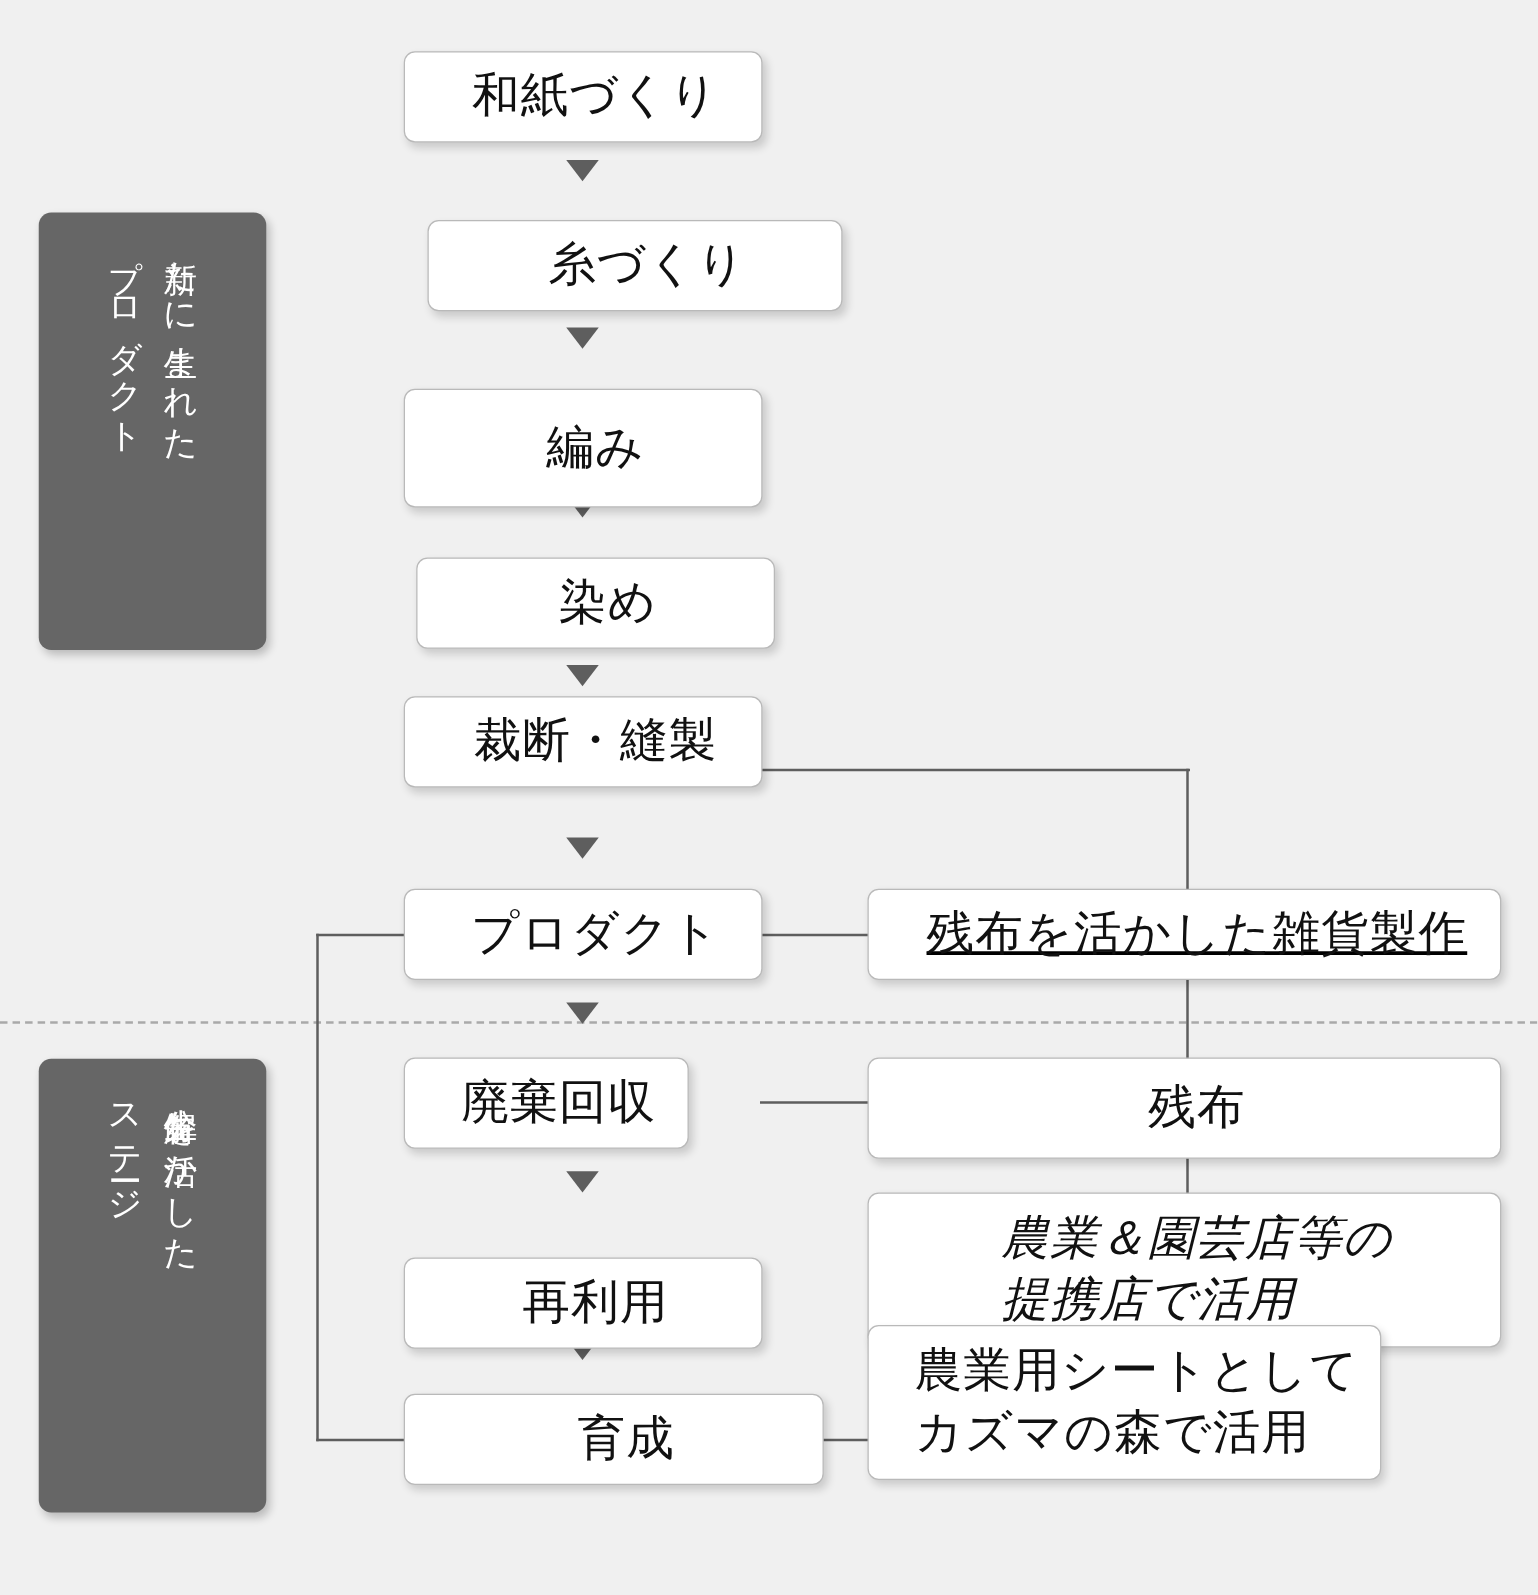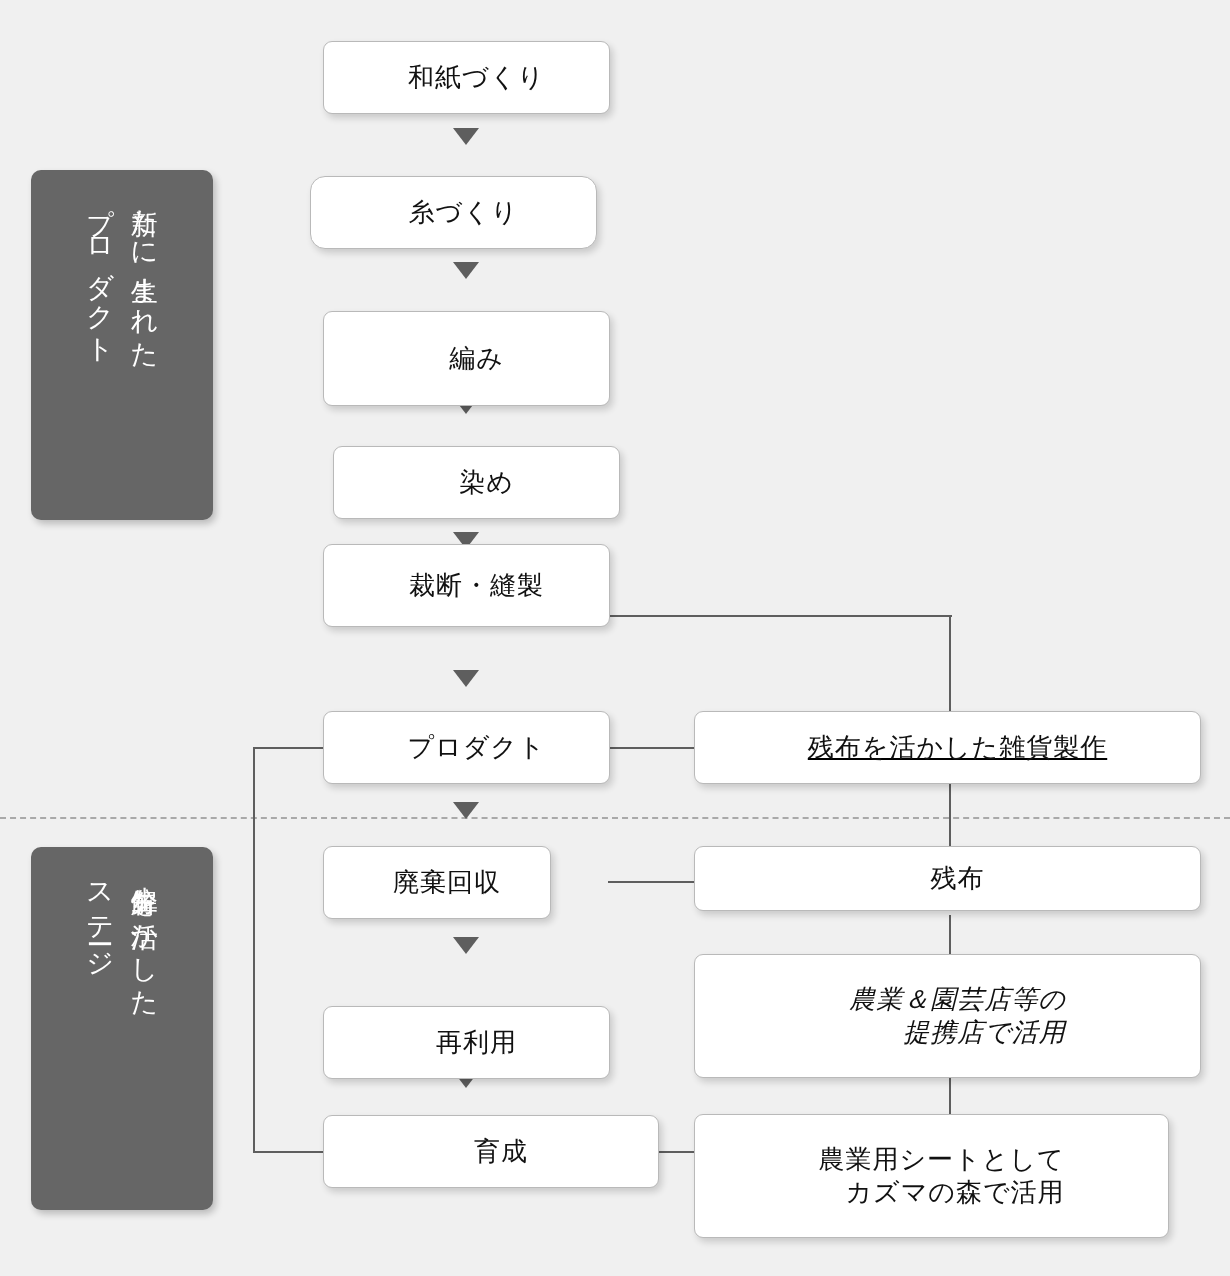--- a/index.html
+++ b/index.html
@@ -53,23 +53,23 @@
     border-radius: 9px;
     box-shadow: 3px 4px 7px rgba(0,0,0,0.16);
     display: flex;
     align-items: center;
     justify-content: center;
     box-sizing: border-box;
     z-index: 5;
   }
   .node span {
     color: #111111;
-    font-size: 26px;
+    font-size: 38px;
     line-height: 1.28;
-    text-align: right;
+    text-align: left;
     letter-spacing: 1px;
     font-family: "Liberation Serif", "DejaVu Serif", serif;
     white-space: pre-line;
     margin-left: 20px;
   }
 
   
   .arrow-down {
     position: absolute;
     width: 0;
@@ -140,33 +140,33 @@
   <div class="arrow-down" style="left:453px; top:532px;"></div>
   <div class="arrow-down" style="left:453px; top:670px;"></div>
   <div class="arrow-down" style="left:453px; top:802px;"></div>
   <div class="arrow-down" style="left:453px; top:937px;"></div>
   <div class="arrow-down" style="left:453px; top:1071px;"></div>
 
   <div class="node" style="left:323px; top:41px; width:287px; height:73px;">
     <span>和紙づくり</span>
   </div>
 
-  <div class="node" style="left:310px; top:176px; width:287px; height:73px;border-radius:15px;">
+  <div class="node" style="left:342px; top:176px; width:332px; height:73px;">
     <span>糸づくり</span>
   </div>
 
   <div class="node" style="left:323px; top:311px; width:287px; height:95px;">
     <span>編み</span>
   </div>
 
   <div class="node" style="left:333px; top:446px; width:287px; height:73px;">
     <span>染め</span>
   </div>
 
-  <div class="node" style="left:323px; top:544px; width:287px; height:83px;">
+  <div class="node" style="left:323px; top:557px; width:287px; height:73px;">
     <span>裁断・縫製</span>
   </div>
 
   <div class="node" style="left:323px; top:711px; width:287px; height:73px;">
     <span>プロダクト</span>
   </div>
 
   <div class="node" style="left:323px; top:846px; width:228px; height:73px;">
     <span>廃棄回収</span>
   </div>
@@ -176,27 +176,27 @@
   </div>
 
   <div class="node" style="left:323px; top:1115px; width:336px; height:73px;">
     <span>育成</span>
   </div>
 
   <div class="node" style="left:694px; top:711px; width:507px; height:73px;text-decoration:underline;">
     <span>残布を活かした雑貨製作</span>
   </div>
 
-  <div class="node" style="left:694px; top:846px; width:507px; height:65px;">
+  <div class="node" style="left:694px; top:846px; width:507px; height:81px;">
     <span>残布</span>
   </div>
 
   <div class="node" style="left:694px; top:954px; width:507px; height:124px;font-style:italic;">
     <span>農業＆園芸店等の
 提携店で活用</span>
   </div>
 
-  <div class="node" style="left:694px; top:1114px; width:475px; height:124px;">
+  <div class="node" style="left:694px; top:1060px; width:411px; height:124px;">
     <span>農業用シートとして
 カズマの森で活用</span>
   </div>
 
 </div>
 
 </body></html>

